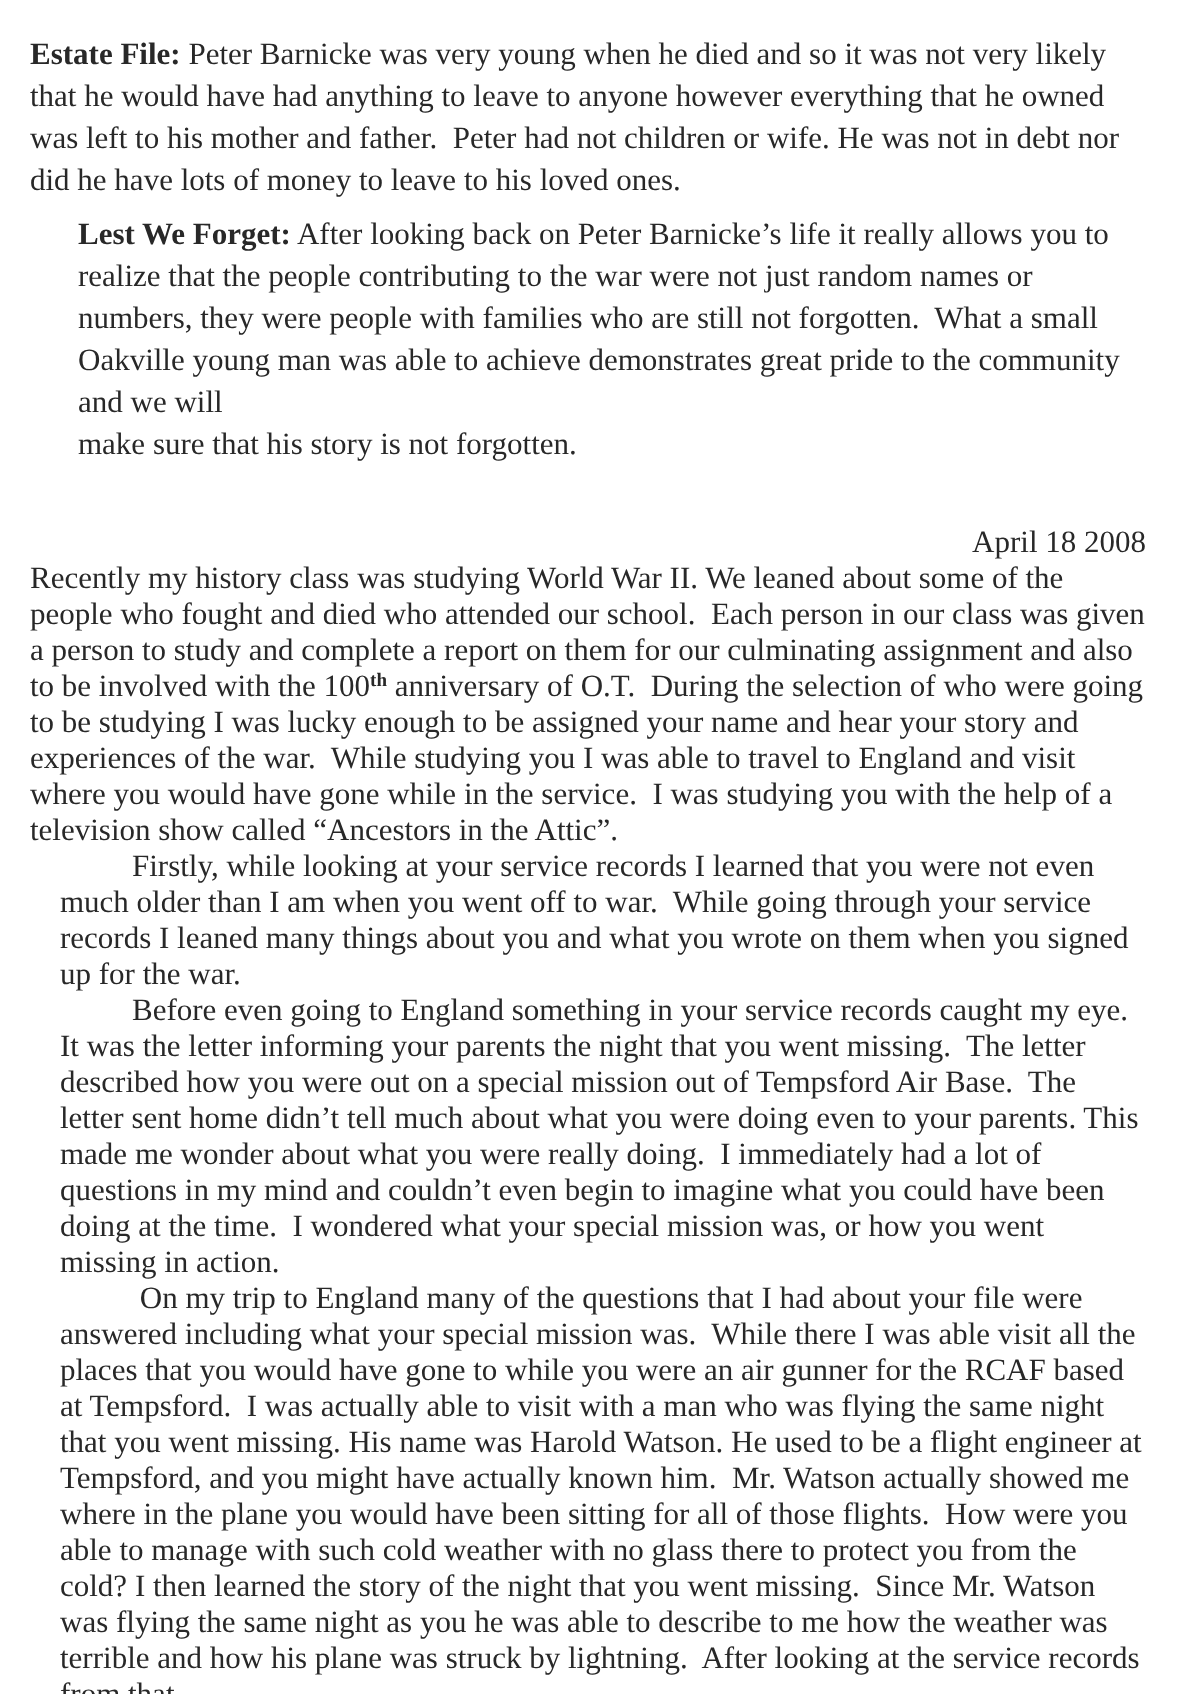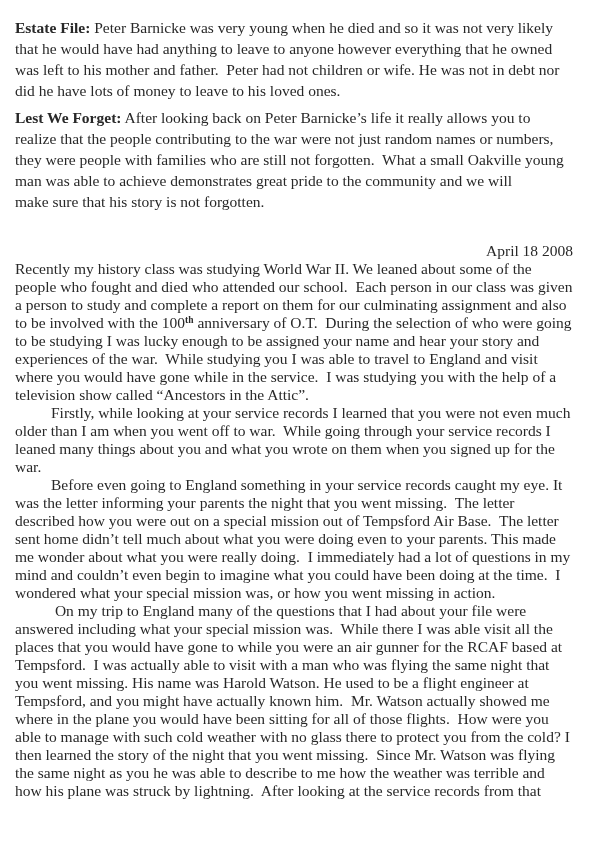--- a/index.html
+++ b/index.html
@@ -18,35 +18,35 @@
     font-size: 15.5px;
     color: #282828;
     overflow: hidden;
   }
   p { margin: 0; }
   .sec {
     line-height: 21px;
     white-space: pre-wrap;
     margin-bottom: 6px;
   }
-  .sec-last { margin-bottom: 30px; }
+  .sec-last { margin-bottom: 30px; margin-left: 24px; }
   .sec b { font-weight: bold; }
   .letter-date {
     line-height: 18px;
     text-align: right;
   }
   .salutation {
     line-height: 18px;
     margin-bottom: 15px;
   }
   .bp {
     line-height: 18px;
     white-space: pre-wrap;
   }
-  .bp-indent { text-indent: 36px; }
+  .bp-indent { text-indent: 36px; margin-left: 15px; }
   sup.ord {
     font-size: 9.5px;
     line-height: 0;
     vertical-align: 5px;
     font-weight: bold;
   }
 </style>
 </head>
 <body>
 

